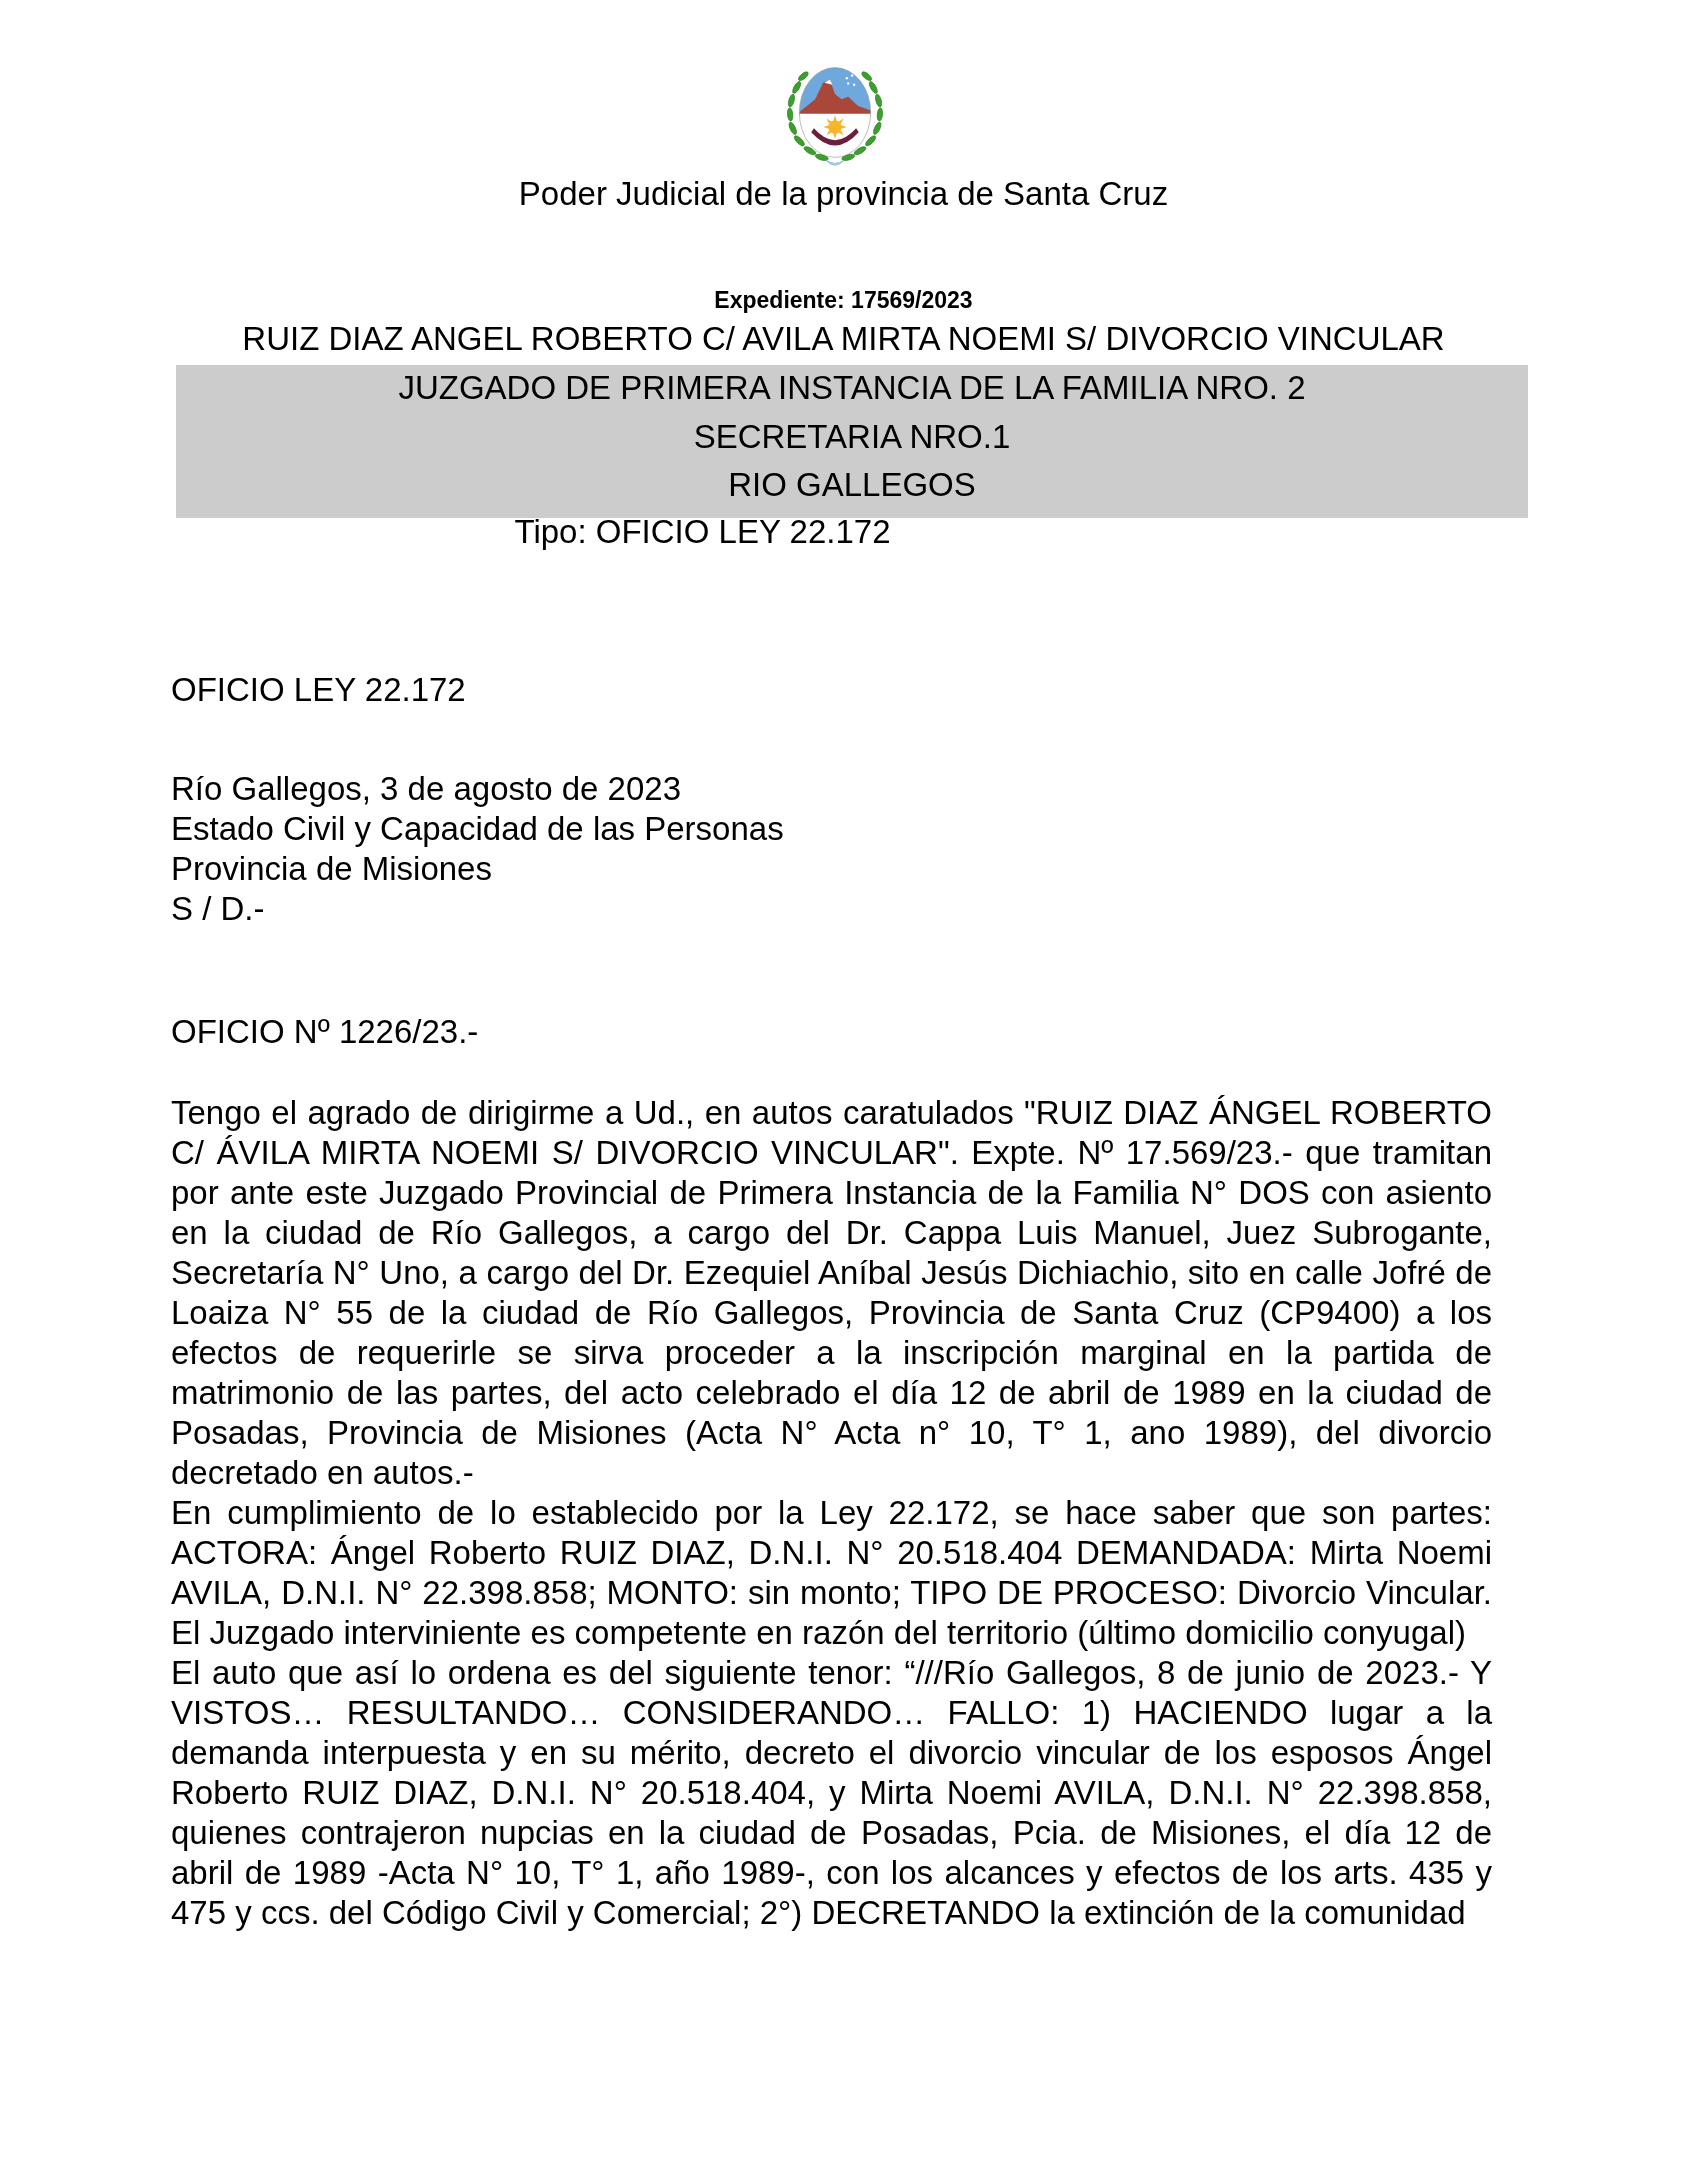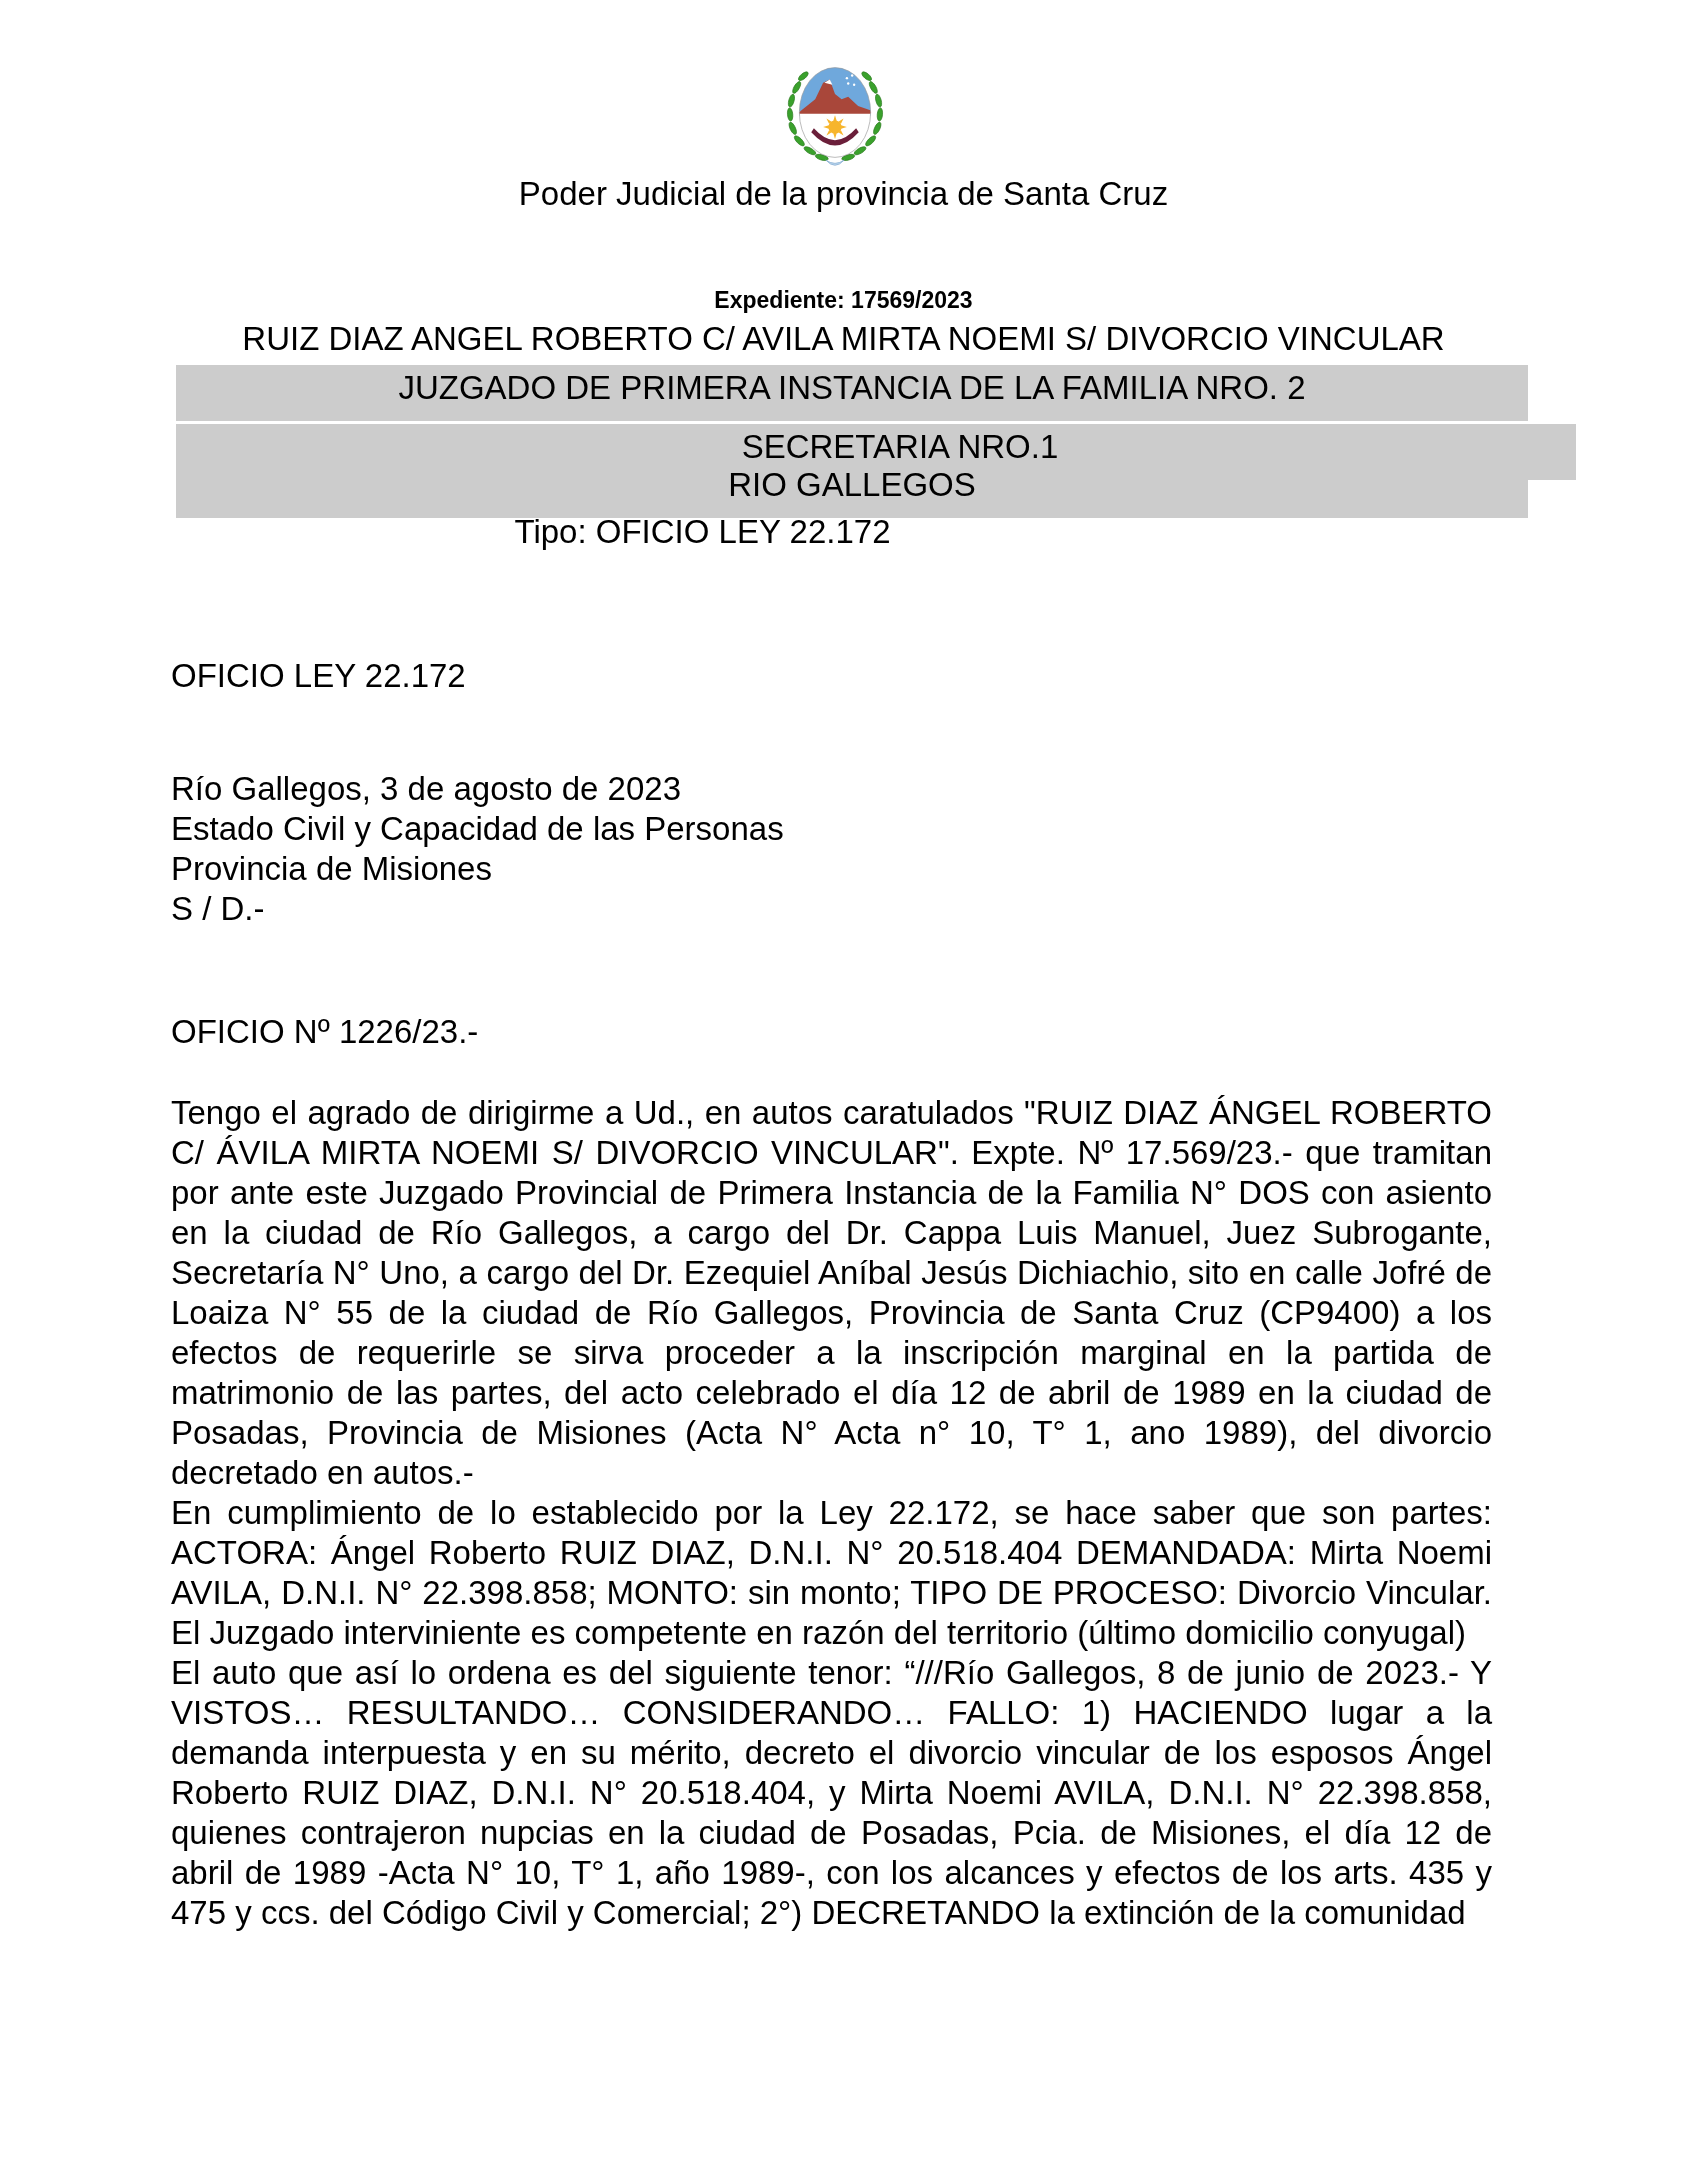--- a/index.html
+++ b/index.html
@@ -18,31 +18,31 @@
   }
   .caratula {
     position: absolute; left: 0; width: 1687px; top: 318px;
     text-align: center; font-size: 33px; line-height: 41px;
   }
   .bar {
     position: absolute; left: 176px; width: 1352px; height: 56px;
     background: #cccccc; text-align: center; font-size: 33px; line-height: 45px;
   }
   .bar1 { top: 365px; }
-  .bar2 { top: 424px; padding-left: 48px; }
+  .bar2 { top: 414px; }
   .bar3 { top: 462px; }
   .tipo {
     position: absolute; left: 0; width: 1405px; top: 511px;
     text-align: center; font-size: 33px; line-height: 41px;
   }
   .body-block {
     position: absolute; left: 171px; width: 1321px;
     font-size: 33px; line-height: 40px;
   }
-  .oficio-ley { top: 656px; }
+  .oficio-ley { top: 670px; }
   .address { top: 769px; }
   .address div { white-space: nowrap; }
   .oficio-num { top: 1012px; }
   .paragraphs { top: 1093px; }
   .paragraphs p { margin: 0; text-align: justify; }
 </style>
 </head>
 <body>
 
 <div class="crest">

